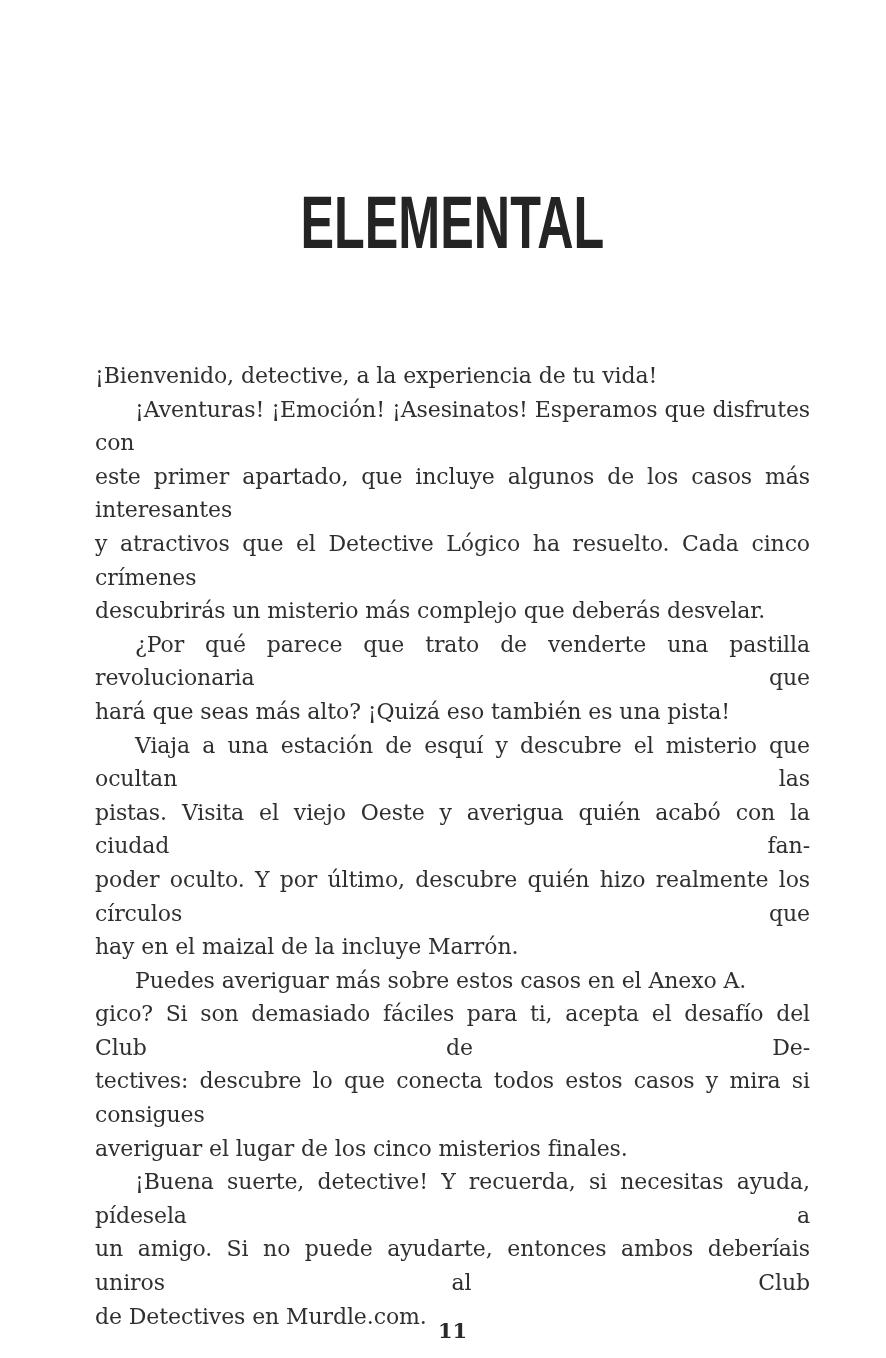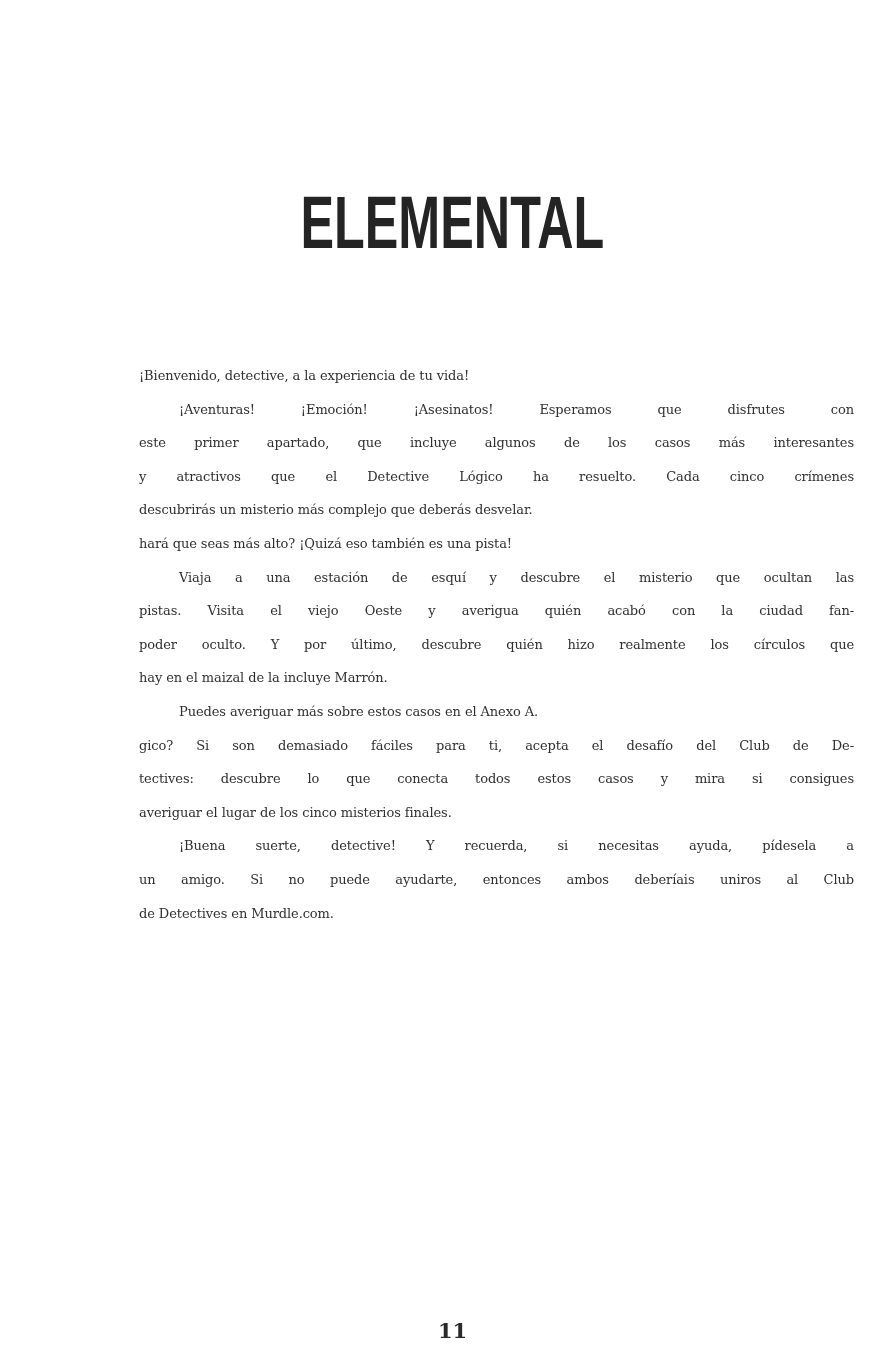--- a/index.html
+++ b/index.html
@@ -32,25 +32,24 @@
     color: #242424;
     transform: scaleX(0.68);
     transform-origin: 50% 50%;
     white-space: nowrap;
   }
   .body-text {
     position: absolute;
     top: 359px;
     left: 95px;
     width: 715px;
-    font-size: 13px;
+    font-size: 22px;
     line-height: 33.6px;
     letter-spacing: -0.1px;
     color: #2f2f2f;
-    margin-left: 44px;
   }
   .line {
     text-align: justify;
     text-align-last: left;
   }
   .line.j {
     text-align-last: justify;
   }
   .line.ind {
     text-indent: 40px;
@@ -75,20 +74,21 @@
   <div class="title-wrap">
     <span class="chapter-title">ELEMENTAL</span>
   </div>
 
   <div class="body-text">
       <div class="line">¡Bienvenido, detective, a la experiencia de tu vida!</div>
       <div class="line j ind">¡Aventuras! ¡Emoción! ¡Asesinatos! Esperamos que disfrutes con</div>
       <div class="line j">este primer apartado, que incluye algunos de los casos más interesantes</div>
       <div class="line j">y atractivos que el Detective Lógico ha resuelto. Cada cinco crímenes</div>
       <div class="line">descubrirás un misterio más complejo que deberás desvelar.</div>
+      <div class="line j ind">¿Por qué parece que trato de venderte una pastilla revolucionaria que</div>
       <div class="line">hará que seas más alto? ¡Quizá eso también es una pista!</div>
       <div class="line j ind">Viaja a una estación de esquí y descubre el misterio que ocultan las</div>
       <div class="line j">pistas. Visita el viejo Oeste y averigua quién acabó con la ciudad fan-</div>
       <div class="line j">poder oculto. Y por último, descubre quién hizo realmente los círculos que</div>
       <div class="line">hay en el maizal de la incluye Marrón.</div>
       <div class="line ind">Puedes averiguar más sobre estos casos en el Anexo A.</div>
       <div class="line j">gico? Si son demasiado fáciles para ti, acepta el desafío del Club de De-</div>
       <div class="line j">tectives: descubre lo que conecta todos estos casos y mira si consigues</div>
       <div class="line">averiguar el lugar de los cinco misterios finales.</div>
       <div class="line j ind">¡Buena suerte, detective! Y recuerda, si necesitas ayuda, pídesela a</div>

